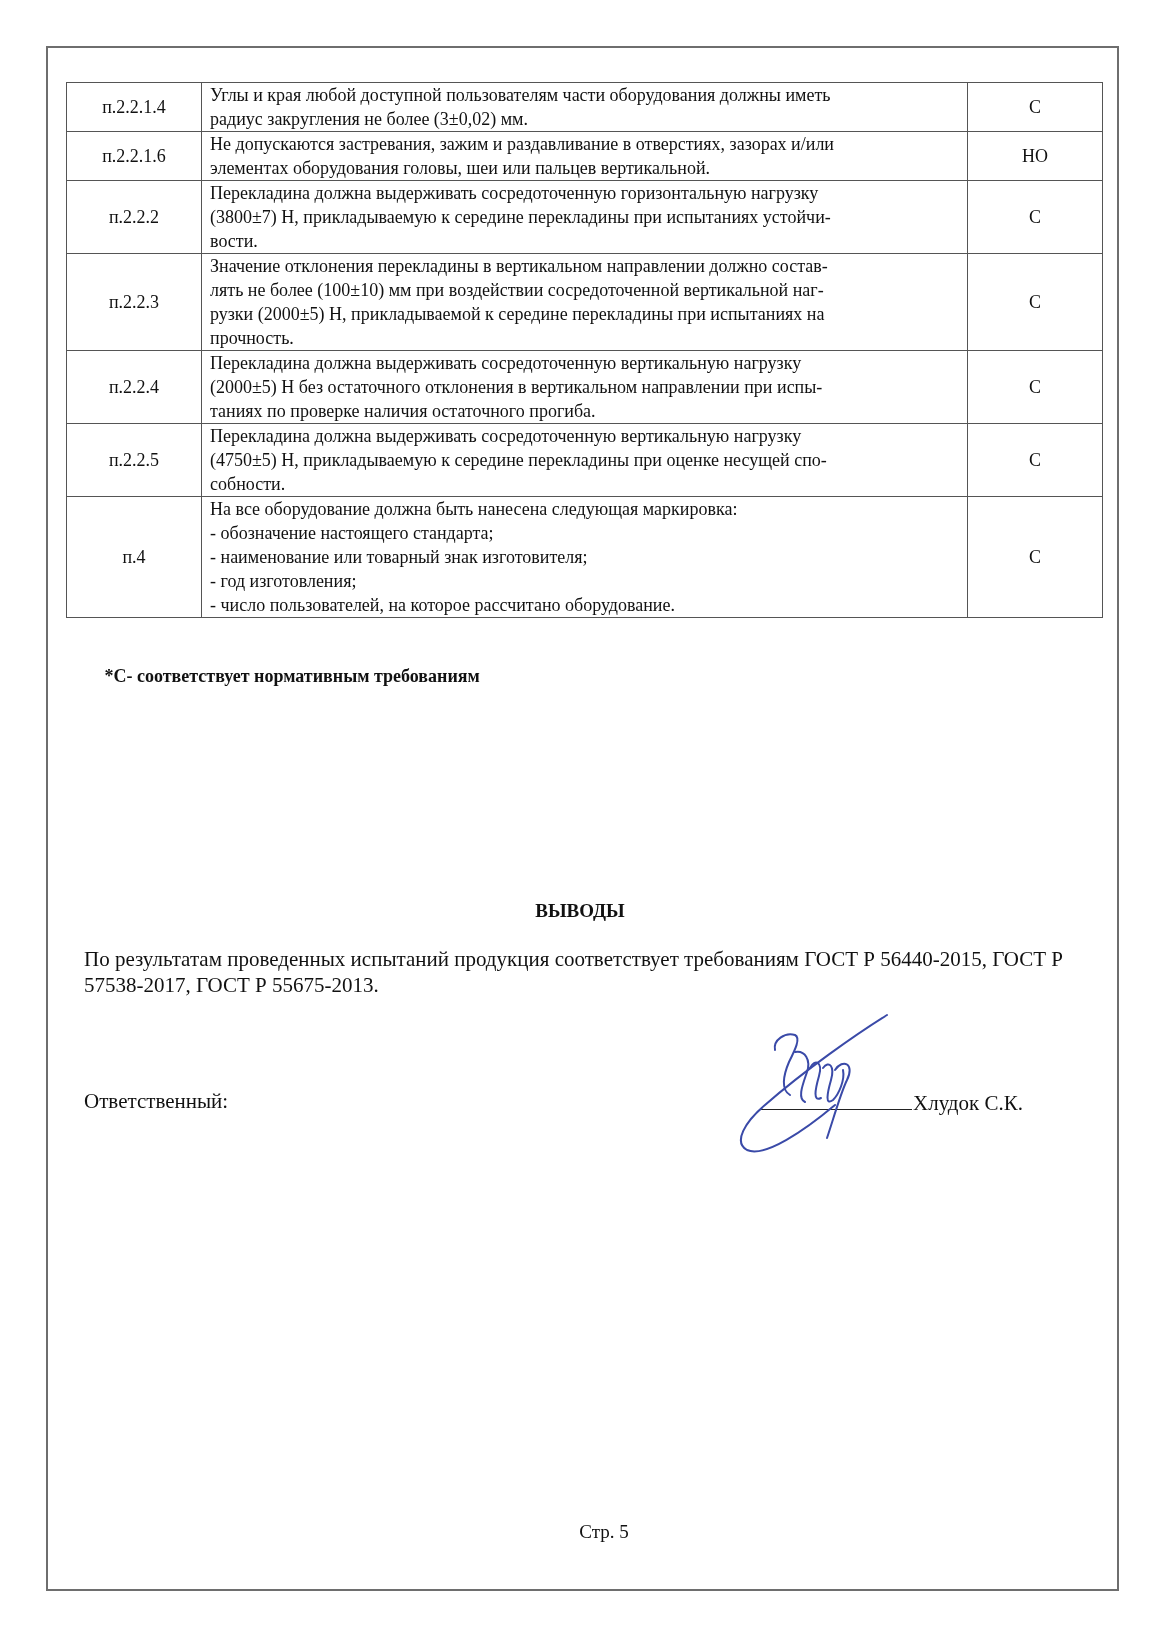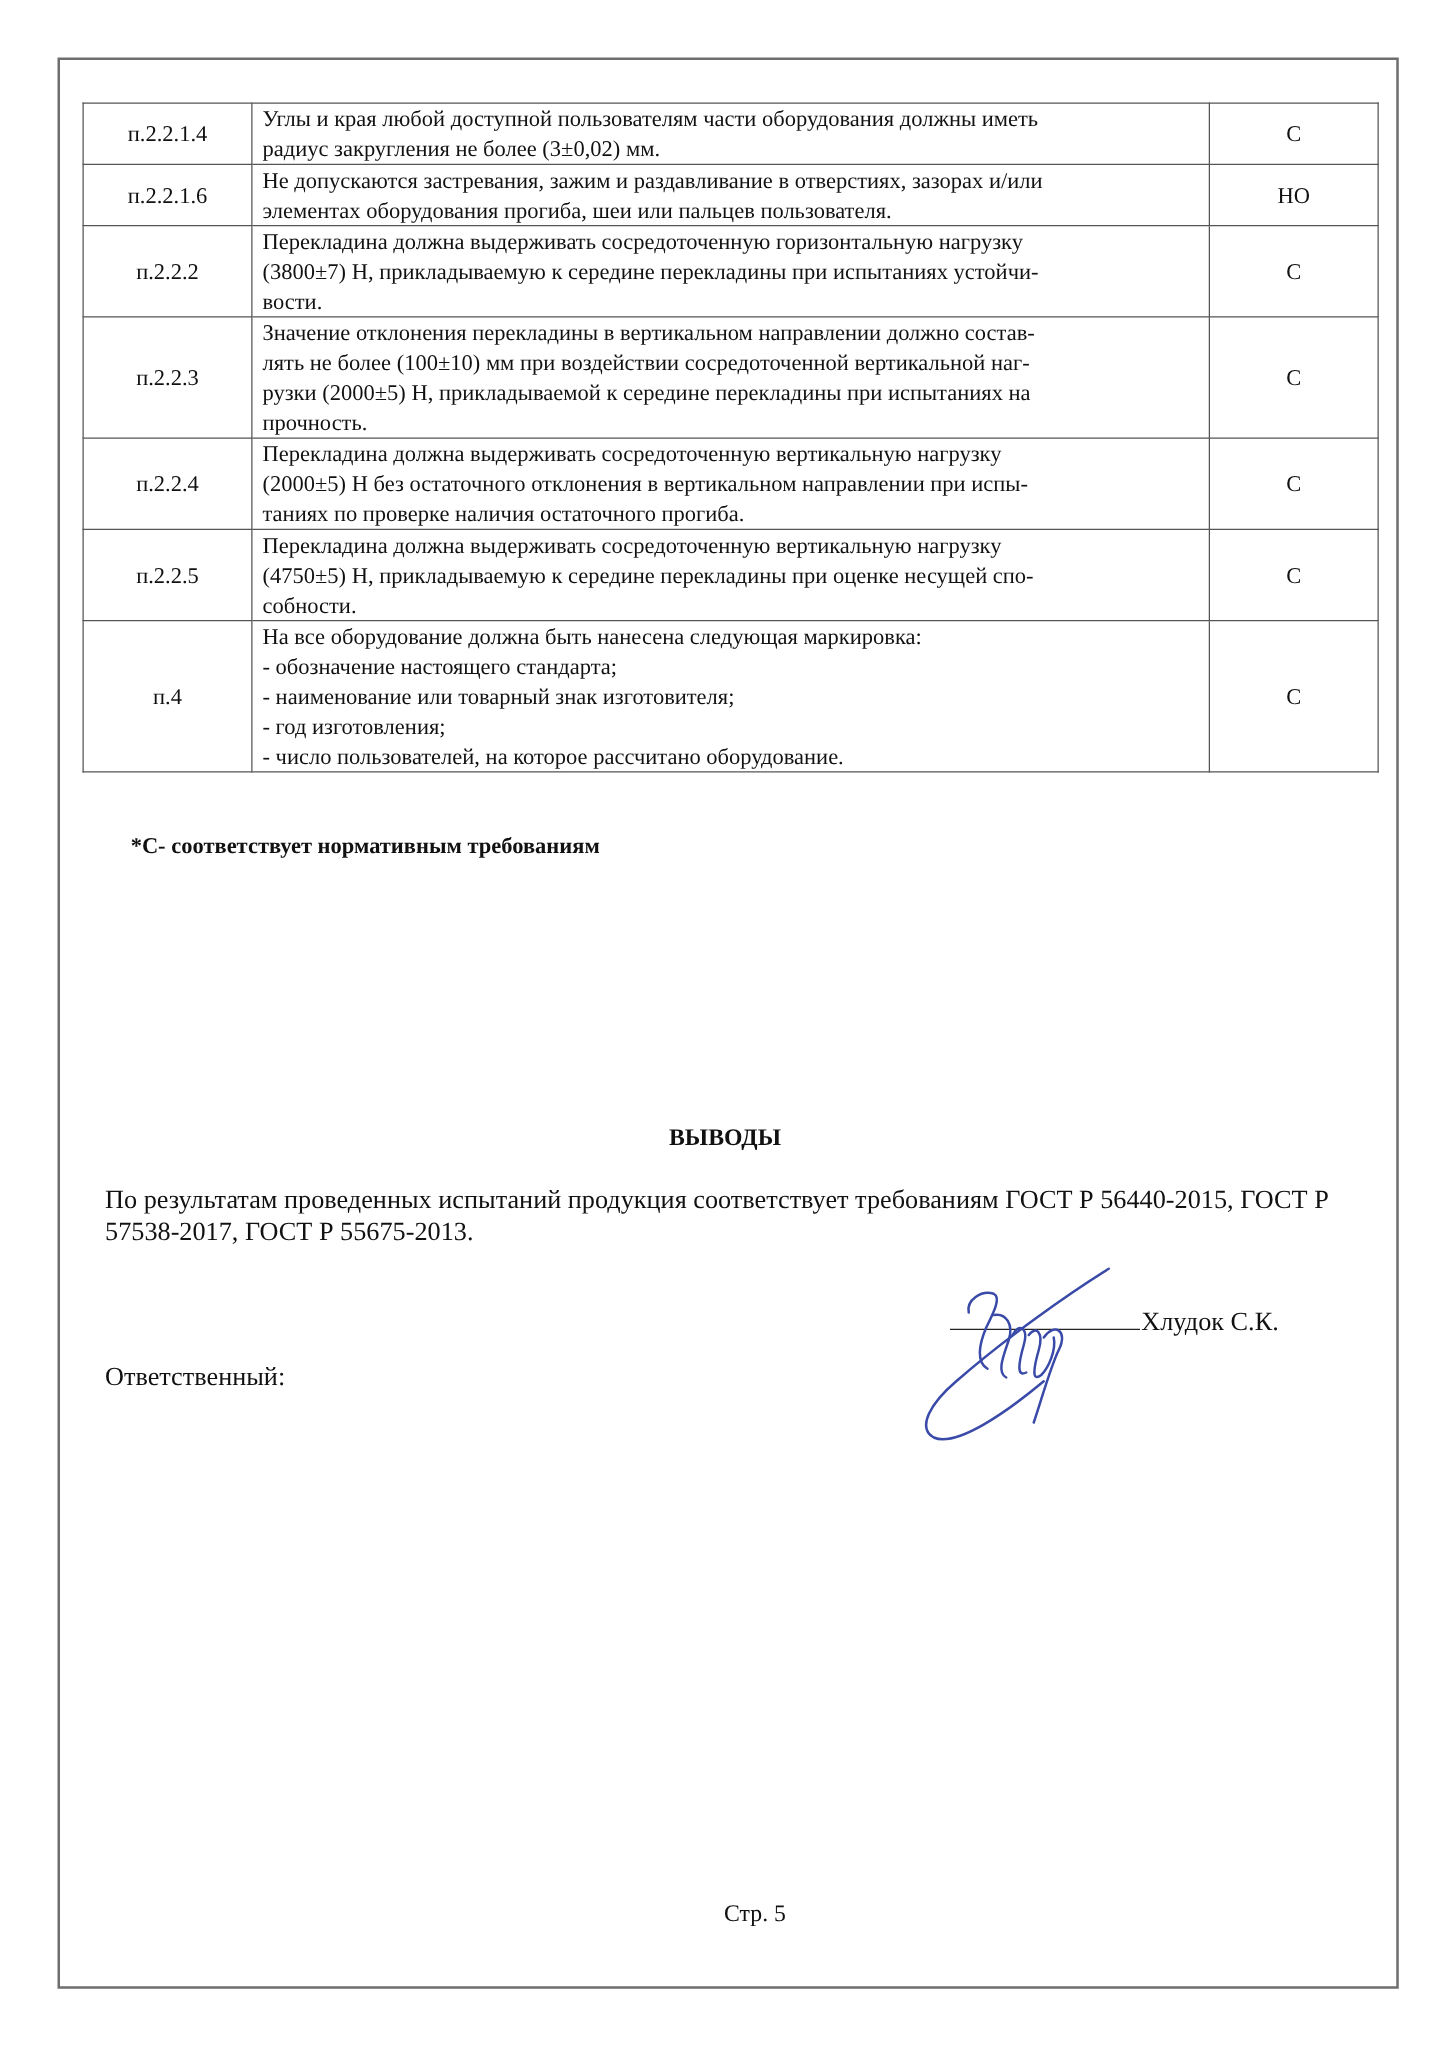--- a/index.html
+++ b/index.html
@@ -9,21 +9,21 @@
     table.req td { border: 1.5px solid #555; padding: 0 8px; vertical-align: middle; }
     td.clause { width: 118px; text-align: center; }
     td.desc { text-align: justify; text-align-last: left; }
     td.result { width: 118px; text-align: center; }
     .desc-line { display: block; }
     .footnotes { position: absolute; left: 100px; top: 664px; font-weight: bold; font-size: 18px; line-height: 24px; }
     .footnotes div { white-space: pre; }
     .conclusion-title { position: absolute; left: 0; width: 1160px; top: 900px; text-align: center; font-weight: bold; font-size: 19px; }
     .conclusion-text { position: absolute; left: 84px; top: 946px; width: 990px; font-size: 21px; line-height: 26px; }
     .resp-label { position: absolute; left: 84px; top: 1089px; font-size: 21px; }
-    .resp-name { position: absolute; left: 760px; top: 1043px; font-size: 21px; }
+    .resp-name { position: absolute; left: 760px; top: 1089px; font-size: 21px; }
     .sig-line { display: inline-block; width: 152px; border-bottom: 1.5px solid #222; height: 20px; vertical-align: baseline; margin-right: 1px; }
     .signature { position: absolute; left: 735px; top: 1010px; width: 210px; height: 150px; }
     .page-number { position: absolute; left: 0; width: 1160px; top: 1521px; text-align: center; font-size: 19px; margin-left: 24px; }
   </style>
 </head>
 <body>
 
 <div class="page-frame"></div>
 
 <table class="req">
@@ -33,21 +33,21 @@
         <td class="desc">
           <span class="desc-line">Углы и края любой доступной пользователям части оборудования должны иметь</span>
           <span class="desc-line">радиус закругления не более (3±0,02) мм.</span>
         </td>
         <td class="result">С</td>
       </tr>
       <tr>
         <td class="clause">п.2.2.1.6</td>
         <td class="desc">
           <span class="desc-line">Не допускаются застревания, зажим и раздавливание в отверстиях, зазорах и/или</span>
-          <span class="desc-line">элементах оборудования прогиба, шеи или пальцев пользователя.</span>
+          <span class="desc-line">элементах оборудования головы, шеи или пальцев вертикальной.</span>
         </td>
         <td class="result">НО</td>
       </tr>
       <tr>
         <td class="clause">п.2.2.2</td>
         <td class="desc">
           <span class="desc-line">Перекладина должна выдерживать сосредоточенную горизонтальную нагрузку</span>
           <span class="desc-line">(3800±7) Н, прикладываемую к середине перекладины при испытаниях устойчи-</span>
           <span class="desc-line">вости.</span>
         </td>

